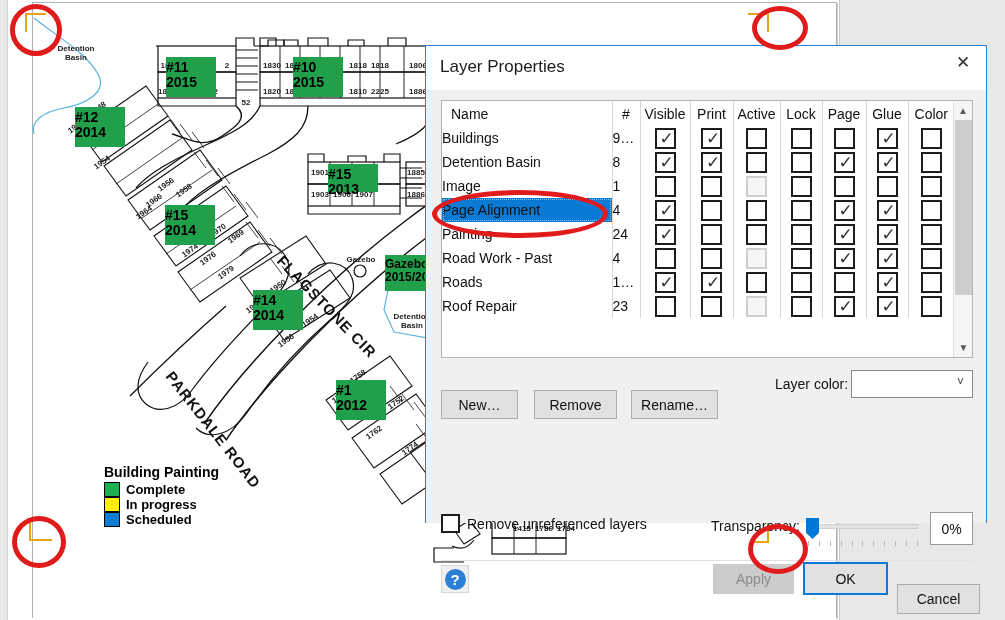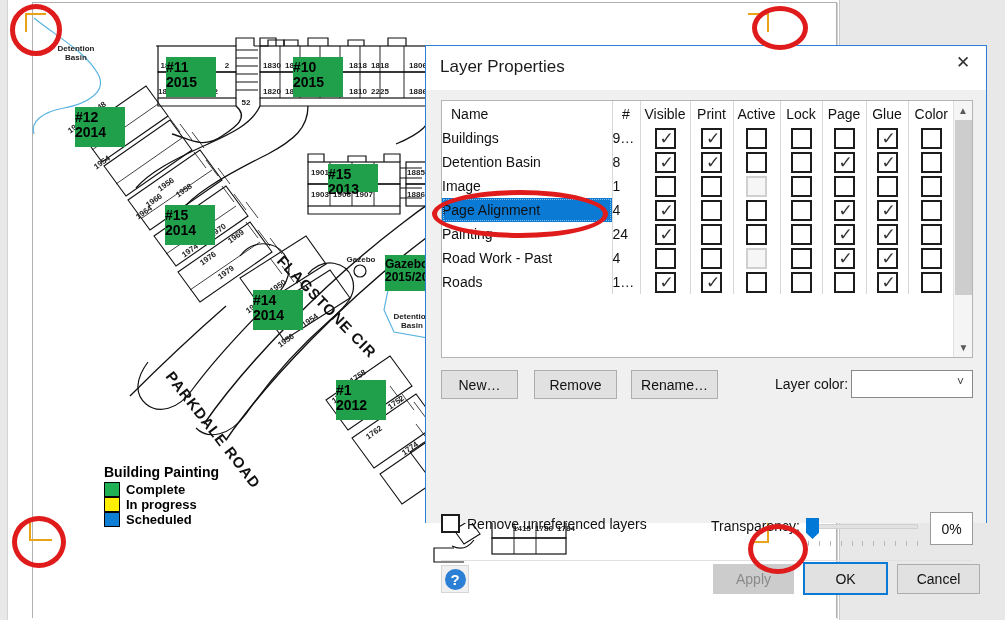--- a/index.html
+++ b/index.html
@@ -167,20 +167,21 @@
     position: absolute; left: 1px; top: 19px; width: 17px; height: 175px;
     background: #cdcdcd; cursor: pointer;
   }
   #grid-scroll .sb-btn.down { position: absolute; bottom: 0; left: 0; width: 19px; }
 
   
   .winbtn {
     position: absolute; background: #e1e1e1; border: 1px solid #adadad;
     font-size: 14px; color: #111; cursor: pointer; height: 29px;
     font-family: "Liberation Sans", sans-serif;
+    margin-top: 20px;
   }
   #btn-new    { left: 15px;  top: 280px; width: 77px; }
   #btn-remove { left: 108px; top: 280px; width: 83px; }
   #btn-rename { left: 205px; top: 280px; width: 87px; }
 
   #layer-color-label {
     position: absolute; left: 349px; top: 286px; font-size: 14px; color: #111;
   }
   #layer-color-combo {
     position: absolute; left: 425px; top: 280px; width: 122px; height: 28px;
@@ -576,20 +577,31 @@
                 <td class="name-cell" style="width: 170px; margin-left: 40px;">Roads</td>
                 <td class="num-cell" style="width: 28px;">1…</td>
                 <td class="chk-cell" style="width: 50px;"><span class="cbox"><span class="tick">✓</span></span></td>
                 <td class="chk-cell" style="width: 43px;"><span class="cbox"><span class="tick">✓</span></span></td>
                 <td class="chk-cell" style="width: 47px;"><span class="cbox"></span></td>
                 <td class="chk-cell" style="width: 42px;"><span class="cbox"></span></td>
                 <td class="chk-cell" style="width: 44px;"><span class="cbox"></span></td>
                 <td class="chk-cell" style="width: 42px;"><span class="cbox"><span class="tick">✓</span></span></td>
                 <td class="chk-cell" style="width: 46px;"><span class="cbox"></span></td>
               </tr>
+              <tr>
+                <td class="name-cell" style="width: 170px;">Roof Repair</td>
+                <td class="num-cell" style="width: 28px;">23</td>
+                <td class="chk-cell" style="width: 50px;"><span class="cbox"></span></td>
+                <td class="chk-cell" style="width: 43px;"><span class="cbox"></span></td>
+                <td class="chk-cell" style="width: 47px;"><span class="cbox disabled"></span></td>
+                <td class="chk-cell" style="width: 42px;"><span class="cbox"></span></td>
+                <td class="chk-cell" style="width: 44px;"><span class="cbox"><span class="tick">✓</span></span></td>
+                <td class="chk-cell" style="width: 42px;"><span class="cbox"><span class="tick">✓</span></span></td>
+                <td class="chk-cell" style="width: 46px;"><span class="cbox"></span></td>
+              </tr>
             </tbody>
         </table>
         <div id="grid-scroll">
           <div class="sb-btn up">▲</div>
           <div class="sb-thumb"></div>
           <div class="sb-btn down">▼</div>
         </div>
       </div>
 
       <button class="winbtn" id="btn-new">New…</button>

